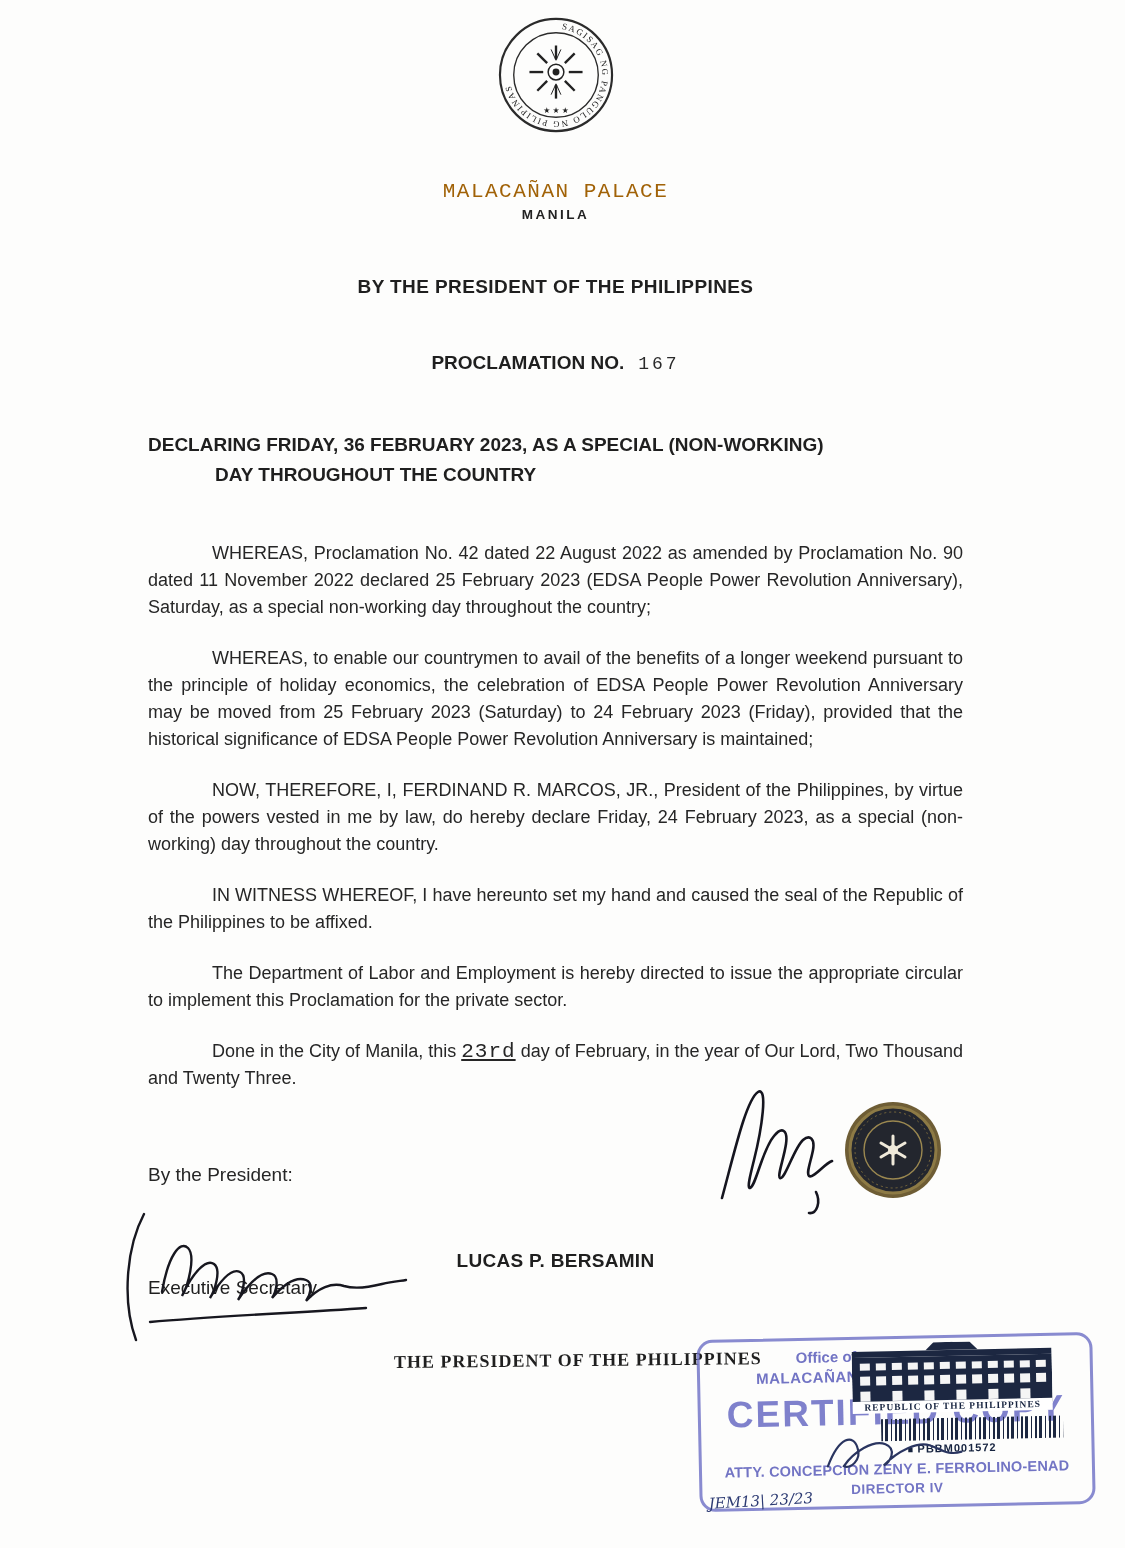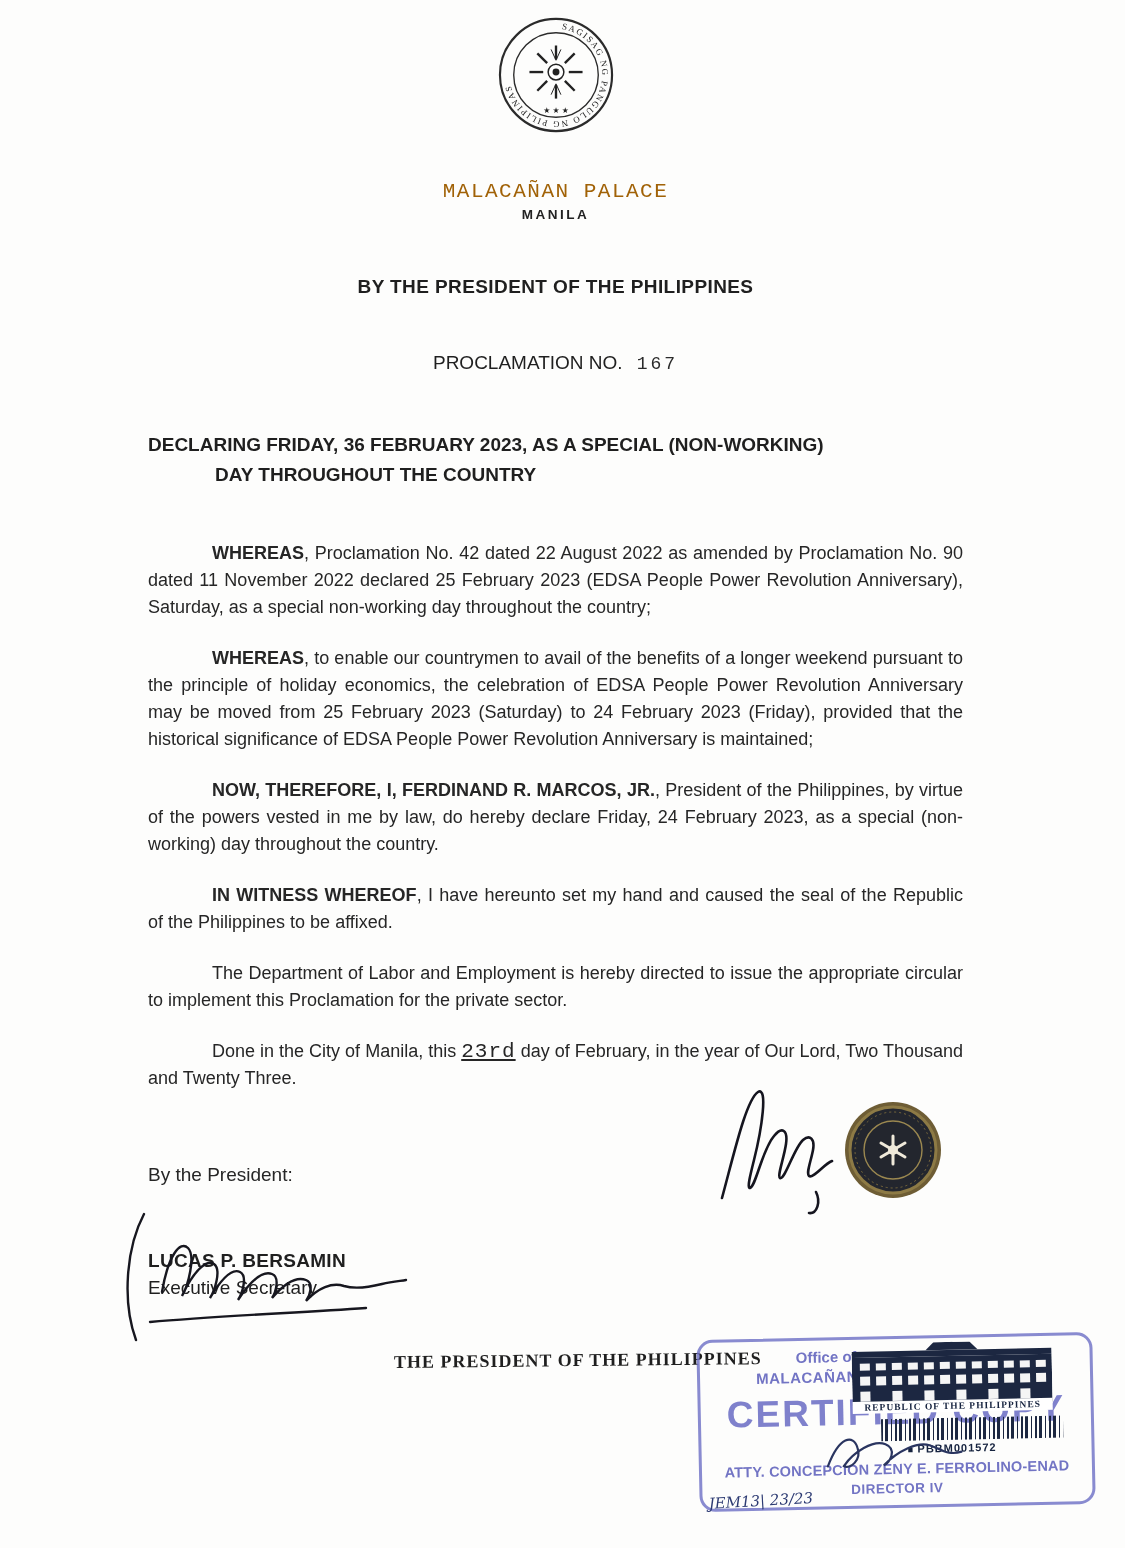--- a/index.html
+++ b/index.html
@@ -14,35 +14,35 @@
   
   .seal-wrap { width:118px; margin:16px auto 0; }
   .palace { margin-top:42px; text-align:center; font-family:Liberation Mono, monospace;
             font-size:21px; letter-spacing:1.5px; color:#a16207; }
   .city   { margin-top:4px; text-align:center; font-family:Liberation Sans, sans-serif;
             font-size:13.5px; letter-spacing:2.5px; font-weight:bold; color:#222; }
 
   .byline { margin-top:54px; text-align:center; font-size:19px; font-weight:bold; letter-spacing:.4px; }
 
   .proc-row { margin-top:54px; display:flex; justify-content:center; align-items:baseline; gap:14px; }
-  .proc-label { font-size:19px; font-weight:normal; }
+  .proc-label { font-size:19px; font-weight:bold; }
   .proc-num { font-family:"Liberation Mono", monospace; font-size:18px; letter-spacing:3px; color:#2a2a2a; }
 
   .title { margin-top:56px; font-size:19px; font-weight:bold; line-height:30px; }
   .title .t2 { display:block; margin-left:67px; }
 
   
   .para { margin:24px 0 0; text-align:justify; font-size:18px; line-height:27px;
           text-indent:64px; color:#262626; }
   .para:first-of-type { margin-top:50px; }
-  .para .lead { font-weight:bold; }
+  .para .lead { font-weight:normal; }
   .typed { font-family:"Liberation Mono", monospace; letter-spacing:1px; font-size:21px;text-decoration:underline; }
 
   .by-president { margin-top:72px; font-size:19px; color:#262626; }
-  .secretary-name { margin-top:64px; font-size:19px; font-weight:bold; letter-spacing:.3px; }
+  .secretary-name { margin-top:64px; font-size:19px; font-weight:bold; letter-spacing:.3px;text-align:center; }
   .secretary-title { margin-top:5px; font-size:19px; }
 
   .footer-title { margin-top:50px; margin-left:246px; font-family:"Liberation Serif", serif;
                   font-size:18px; font-weight:bold; letter-spacing:1px; transform:rotate(-.6deg); }
 
   
   .pres-signature { position:absolute; left:700px; top:1080px; }
   .gold-seal { position:absolute; left:843px; top:1100px; }
   .sec-signature { position:absolute; left:114px; top:1200px; }
 

